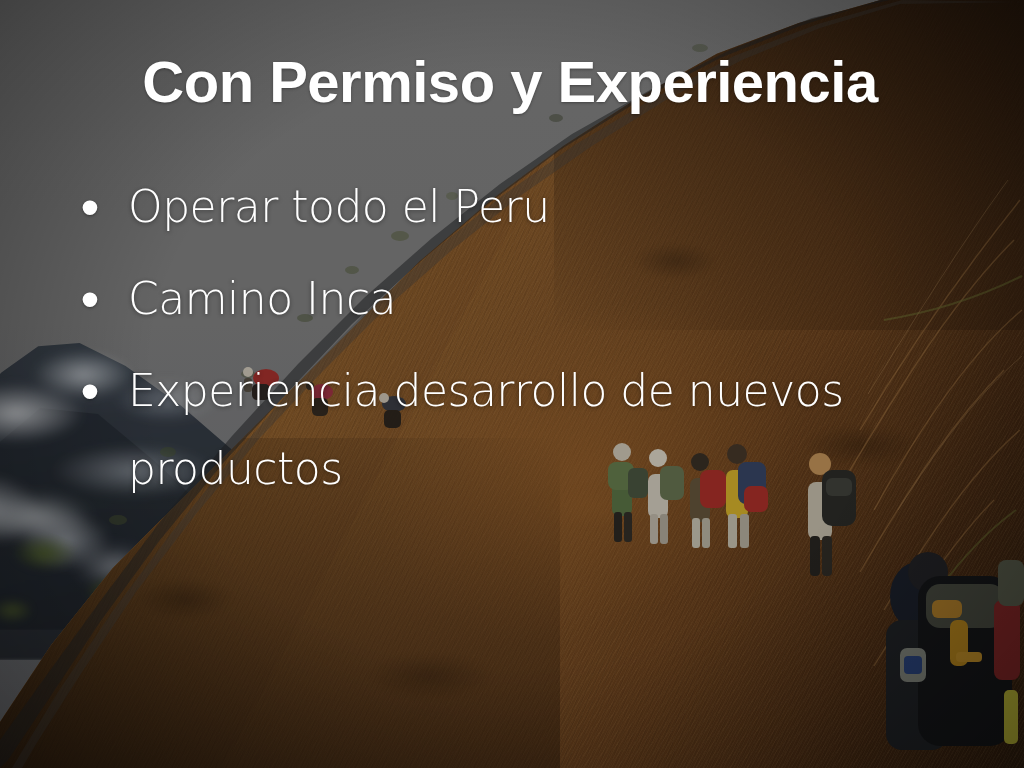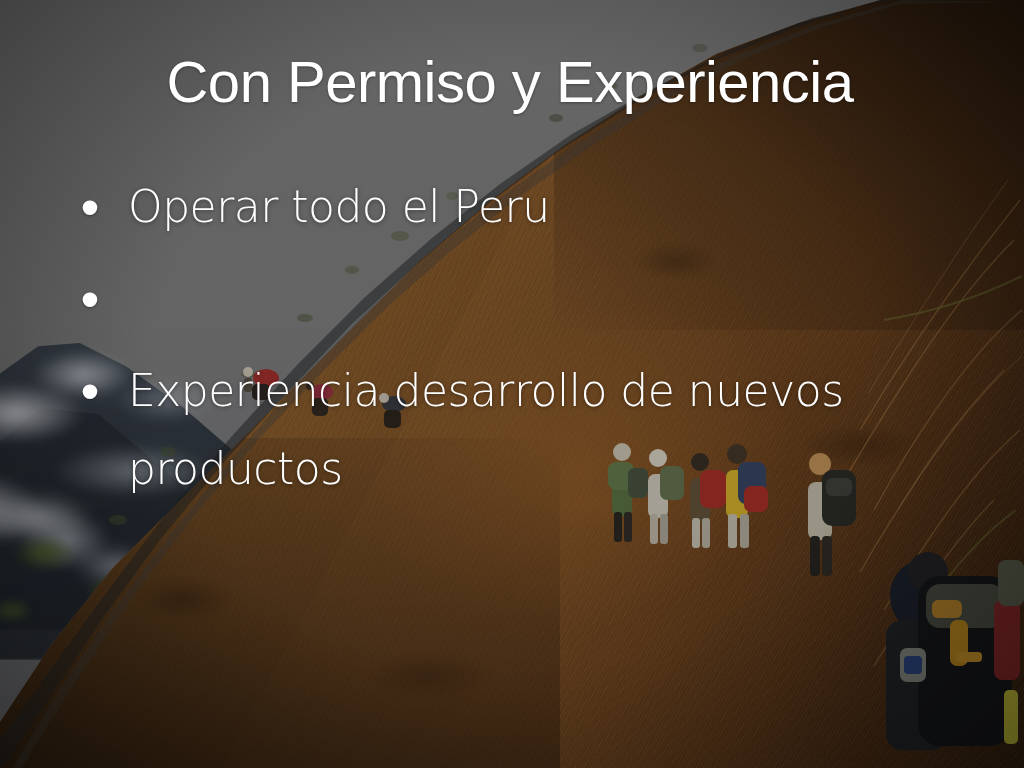--- a/index.html
+++ b/index.html
@@ -220,21 +220,21 @@
     inset: 0;
   }
   .slide-title {
     position: absolute;
     left: 0;
     right: 4px;
     top: 52px;
     text-align: center;
     color: #ffffff;
     font-family: "Liberation Sans", sans-serif;
-    font-weight: normal;
+    font-weight: bold;
     font-size: 58px;
     line-height: 1.05;
     letter-spacing: -0.5px;
     white-space: nowrap;
     text-shadow: 0 1px 3px rgba(0,0,0,.35);
   }
   .bullets {
     position: absolute;
     left: 52px;
     top: 168px;
@@ -411,20 +411,21 @@
 
     <div class="bullets">
 
       <div class="bullet-row">
         <div class="bullet-dot">•</div>
         <div class="bullet-text">Operar todo el Peru</div>
       </div>
 
       <div class="bullet-row">
         <div class="bullet-dot">•</div>
+        <div class="bullet-text">Camino Inca</div>
       </div>
 
       <div class="bullet-row">
         <div class="bullet-dot">•</div>
         <div class="bullet-text">Experiencia desarrollo de nuevos productos</div>
       </div>
 
     </div>
   </div>
 

